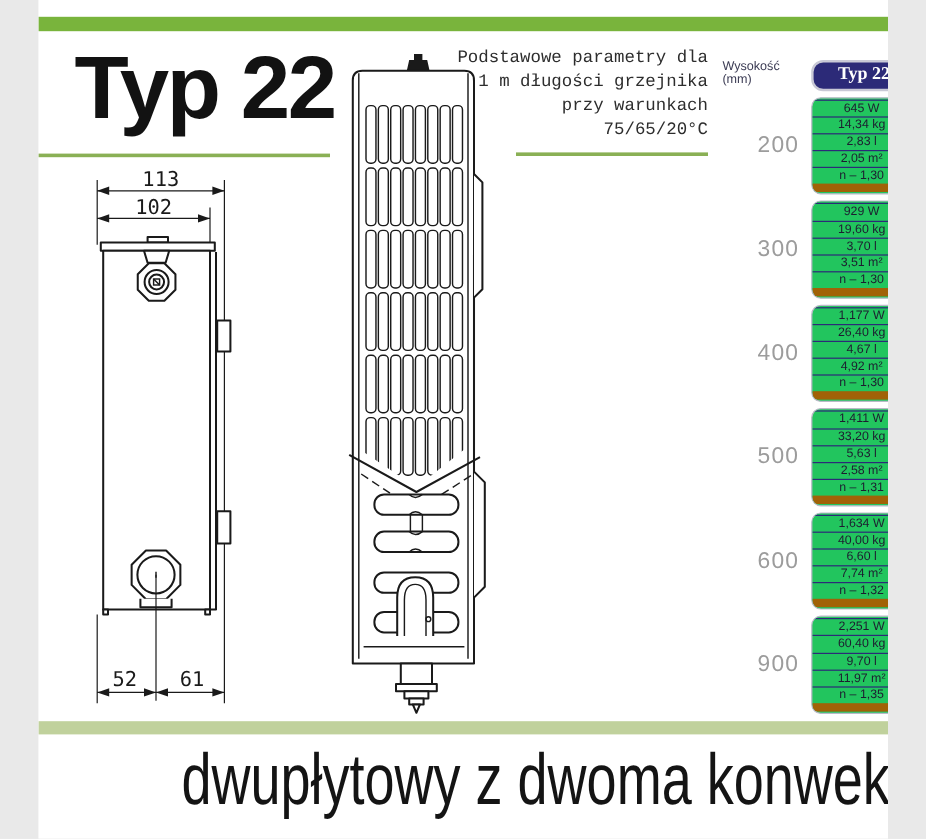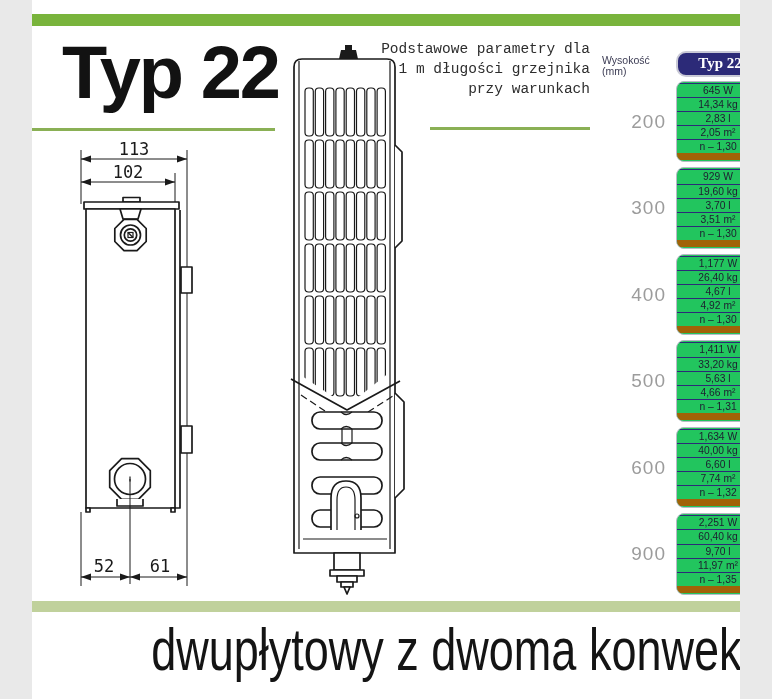--- a/index.html
+++ b/index.html
@@ -23,21 +23,21 @@
     text-align:right;font-size:14.5px;line-height:20px;color:#2d2d2d;
   }
   .subtitle span{display:block;font-family:Liberation Mono, monospace;}
 
   .drawing{position:absolute;}
   .svg-left{left:25px;top:140px;}
   .svg-mid{left:243px;top:38px;}
 
   
   .spec-table{position:absolute;left:570px;top:50px;width:168px;}
-  .spec-head{display:flex;align-items:flex-end;height:27px;margin-bottom:4px;}
+  .spec-head{display:flex;align-items:flex-start;height:27px;margin-bottom:4px;}
   .spec-head .wys{
     width:74px;font-size:10.5px;color:#3c3c54;line-height:11px;
   }
   .badge{
     width:84px;height:22px;line-height:21px;box-sizing:content-box;
     background:#2c2a78;border:2px solid #c9c9d6;border-radius:10px;
     color:#ffffff;text-align:center;
     font-family:"Liberation Serif",serif;font-weight:700;font-size:15px;
   }
   .group{display:flex;align-items:center;margin-bottom:5px;}
@@ -76,20 +76,21 @@
 
   <div class="topbar"></div>
 
   <div class="heading">Typ 22</div>
   <div class="underline-left"></div>
 
   <div class="subtitle">
     <span>Podstawowe parametry dla</span>
     <span>1 m długości grzejnika</span>
     <span>przy warunkach</span>
+    <span>75/65/20°C</span>
   </div>
   <div class="underline-right"></div>
 
   <svg class="drawing svg-left" width="175" height="470" viewBox="0 0 175 470">
     <g>
       <line class="d" x1="24" y1="10" x2="24" y2="64"></line>
       <line class="d" x1="130" y1="10" x2="130" y2="446"></line>
       <line class="d" x1="24" y1="19" x2="130" y2="19"></line>
       <polygon class="ah" points="24,19 34,15.5 34,22.5"></polygon>
       <polygon class="ah" points="130,19 120,15.5 120,22.5"></polygon>
@@ -298,21 +299,21 @@
         <div class="g-row">n – 1,30</div>
       </div>
     </div>
 
     <div class="group">
       <div class="g-label">500</div>
       <div class="g-box">
         <div class="g-row">1,411 W</div>
         <div class="g-row">33,20 kg</div>
         <div class="g-row">5,63 l</div>
-        <div class="g-row">4,66 m²</div>
+        <div class="g-row">2,58 m²</div>
         <div class="g-row">n – 1,31</div>
       </div>
     </div>
 
     <div class="group">
       <div class="g-label">600</div>
       <div class="g-box">
         <div class="g-row">1,634 W</div>
         <div class="g-row">40,00 kg</div>
         <div class="g-row">6,60 l</div>

